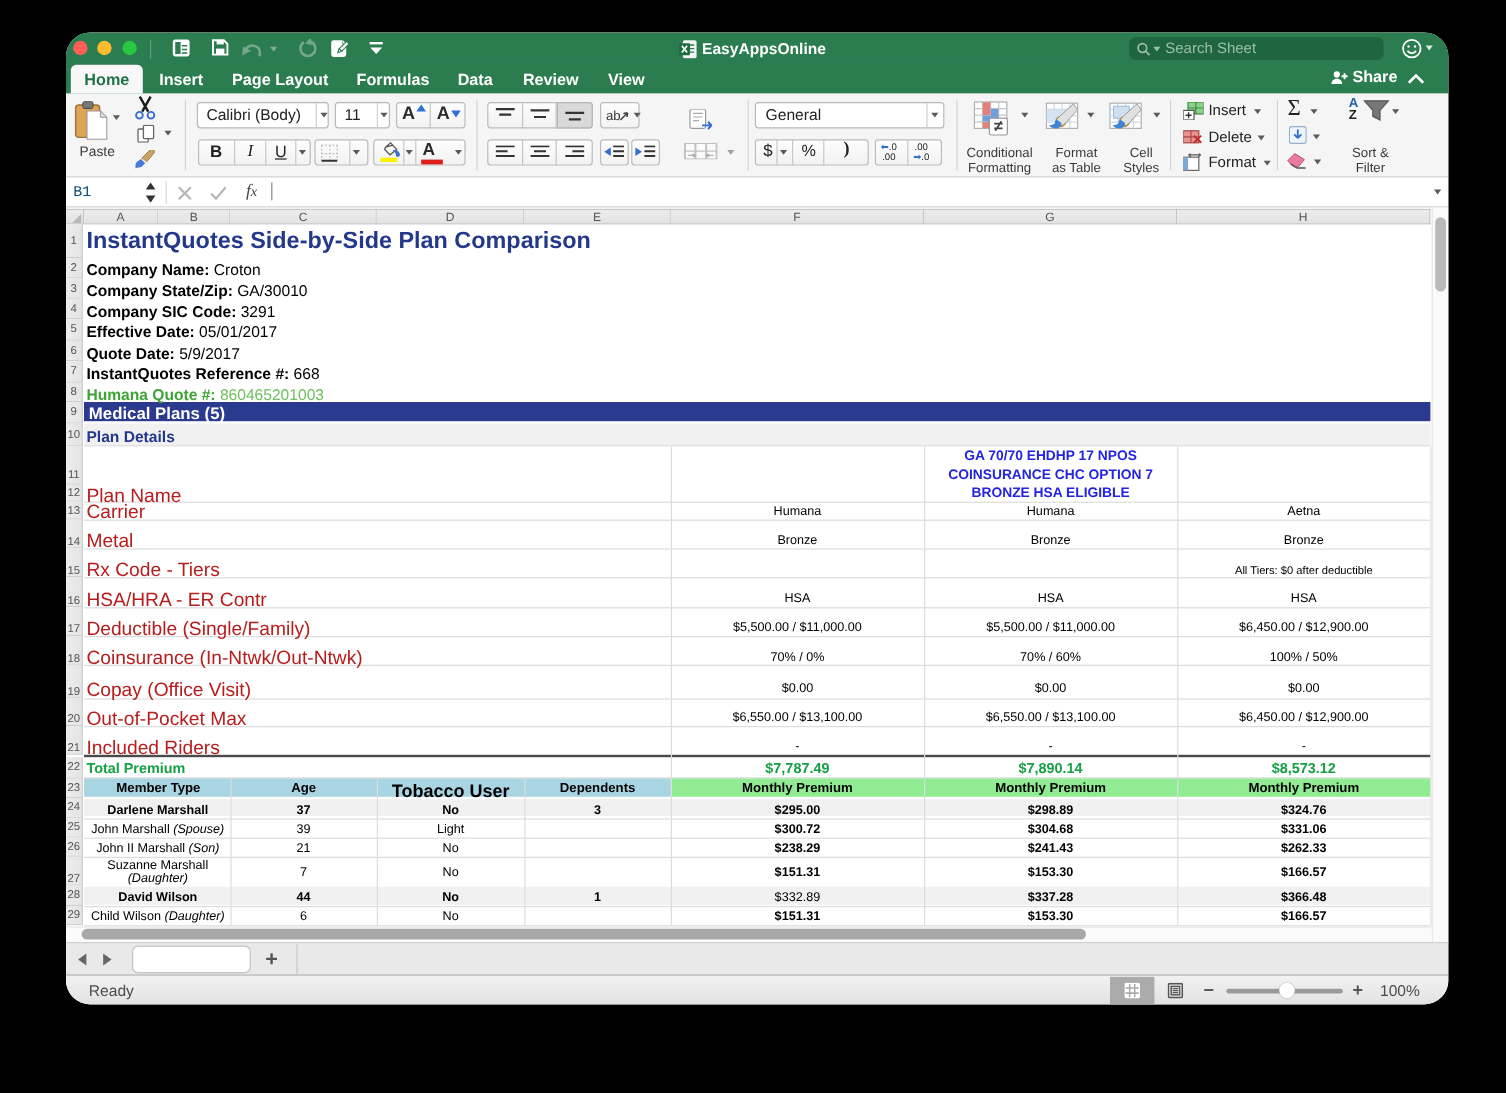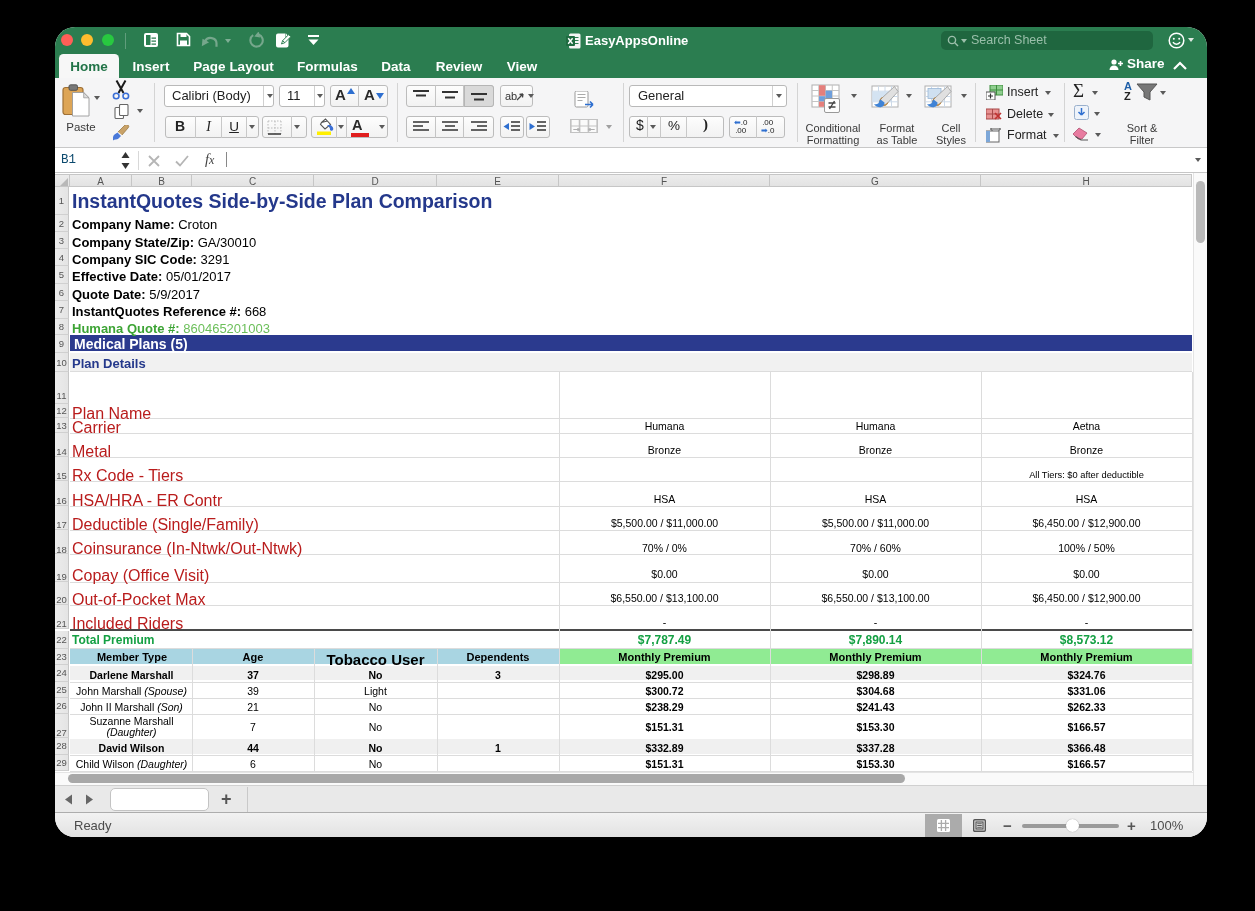--- a/index.html
+++ b/index.html
@@ -429,20 +429,21 @@
     <div class="lb" style="top:231.5px">Plan Name</div>
     <div class="lb" style="top:246px">Carrier</div>
     <div class="lb" style="top:270px">Metal</div>
     <div class="lb" style="top:294px">Rx Code - Tiers</div>
     <div class="lb" style="top:318.5px">HSA/HRA - ER Contr</div>
     <div class="lb" style="top:342.5px">Deductible (Single/Family)</div>
     <div class="lb" style="top:367px">Coinsurance (In-Ntwk/Out-Ntwk)</div>
     <div class="lb" style="top:394px">Copay (Office Visit)</div>
     <div class="lb" style="top:418px">Out-of-Pocket Max</div>
     <div class="lb" style="top:441.5px">Included Riders</div>
+    <div class="a" style="left:715px;top:200px;width:211px;height:44px;font-size:11.5px;font-weight:bold;color:#2323e0;text-align:center;line-height:15.5px">GA 70/70 EHDHP 17 NPOS<br>COINSURANCE CHC OPTION 7<br>BRONZE HSA ELIGIBLE</div>
     <div class="ct" style="left:504px;top:247px;width:211px">Humana</div>
     <div class="ct" style="left:715px;top:247px;width:211px">Humana</div>
     <div class="ct" style="left:926px;top:247px;width:211px">Aetna</div>
     <div class="ct" style="left:504px;top:271px;width:211px">Bronze</div>
     <div class="ct" style="left:715px;top:271px;width:211px">Bronze</div>
     <div class="ct" style="left:926px;top:271px;width:211px">Bronze</div>
     <div class="ct" style="left:926px;top:297px;width:211px;font-size:9.3px">All Tiers: $0 after deductible</div>
     <div class="ct" style="left:504px;top:320px;width:211px">HSA</div>
     <div class="ct" style="left:715px;top:320px;width:211px">HSA</div>
     <div class="ct" style="left:926px;top:320px;width:211px">HSA</div>
@@ -494,21 +495,21 @@
     <div class="ct" style="left:17px;top:543px;width:119px;line-height:10.5px">Suzanne Marshall<br><i>(Daughter)</i></div>
     <div class="ct" style="left:137px;top:548px;width:122px">7</div>
     <div class="ct" style="left:259px;top:548px;width:123px">No</div>
     <div class="ct" style="left:504px;top:548px;width:211px;font-weight:bold">$151.31</div>
     <div class="ct" style="left:715px;top:548px;width:211px;font-weight:bold">$153.30</div>
     <div class="ct" style="left:926px;top:548px;width:211px;font-weight:bold">$166.57</div>
     <div class="ct" style="left:17px;top:568.5px;width:119px;font-weight:bold">David Wilson</div>
     <div class="ct" style="left:137px;top:568.5px;width:122px;font-weight:bold">44</div>
     <div class="ct" style="left:259px;top:568.5px;width:123px;font-weight:bold">No</div>
     <div class="ct" style="left:382px;top:568.5px;width:122px;font-weight:bold">1</div>
-    <div class="ct" style="left:504px;top:568.5px;width:211px;font-weight:bold">$332.89</div>
+    <div class="ct" style="left:504px;top:568.5px;width:211px;font-weight:normal">$332.89</div>
     <div class="ct" style="left:715px;top:568.5px;width:211px;font-weight:bold">$337.28</div>
     <div class="ct" style="left:926px;top:568.5px;width:211px;font-weight:bold">$366.48</div>
     <div class="ct" style="left:17px;top:584.5px;width:119px">Child Wilson <i>(Daughter)</i></div>
     <div class="ct" style="left:137px;top:584.5px;width:122px">6</div>
     <div class="ct" style="left:259px;top:584.5px;width:123px">No</div>
     <div class="ct" style="left:504px;top:584.5px;width:211px;font-weight:bold">$151.31</div>
     <div class="ct" style="left:715px;top:584.5px;width:211px;font-weight:bold">$153.30</div>
     <div class="ct" style="left:926px;top:584.5px;width:211px;font-weight:bold">$166.57</div>
 
     <div class="a" style="left:1138px;top:0;width:14px;height:612px;background:#fafafa;border-left:1px solid #e4e4e4"></div>

